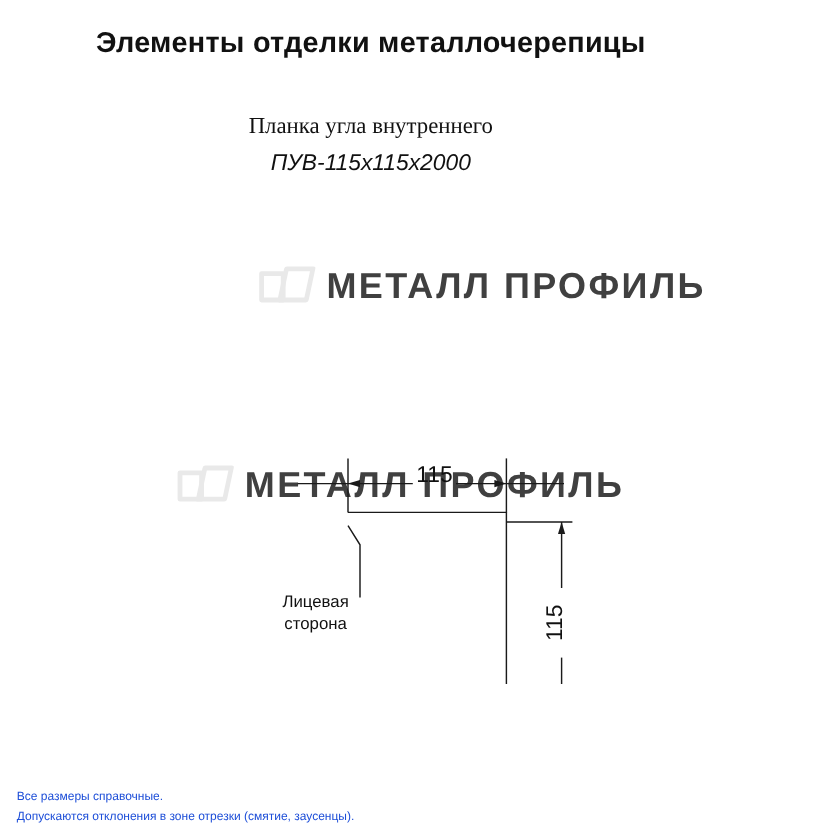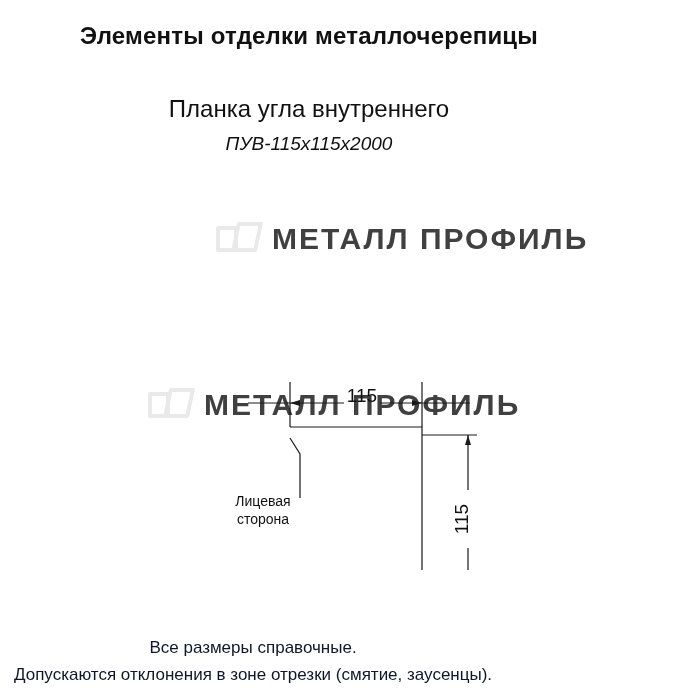--- a/index.html
+++ b/index.html
@@ -30,25 +30,26 @@
     text-align: center;
   }
   .main-title {
     font-size: 24px;
     font-weight: bold;
     letter-spacing: 0.2px;
     line-height: 1.2;
     margin: 0;
   }
   .sub-title {
-    font-size: 24px;
+    font-size: 19px;
     font-weight: normal;
     margin: 0;
     padding-top: 42px;
     line-height: 1.35;
+    font-family: Liberation Serif, serif;
   }
   .sub-title-2 {
     font-size: 19px;
     font-weight: normal;
     margin: 0;
     padding-top: 6px;
     line-height: 1.35;
     font-style: italic;
   }
 
@@ -102,24 +103,23 @@
   }
   .drawing svg {
     display: block;
   }
 
   
   .footer {
     position: absolute;
     left: 14px;
     bottom: 12px;
-    font-size: 17px;
+    font-size: 10px;
     line-height: 1.55;
-    color: #0f172a;
-    text-align: center;
+    color: #1d4ed8;
   }
   .footer div { white-space: nowrap; }
 </style>
 </head>
 <body>
 
 <div class="page">
 
   <div class="title-block">
     <h1 class="main-title">Элементы отделки металлочерепицы</h1>

